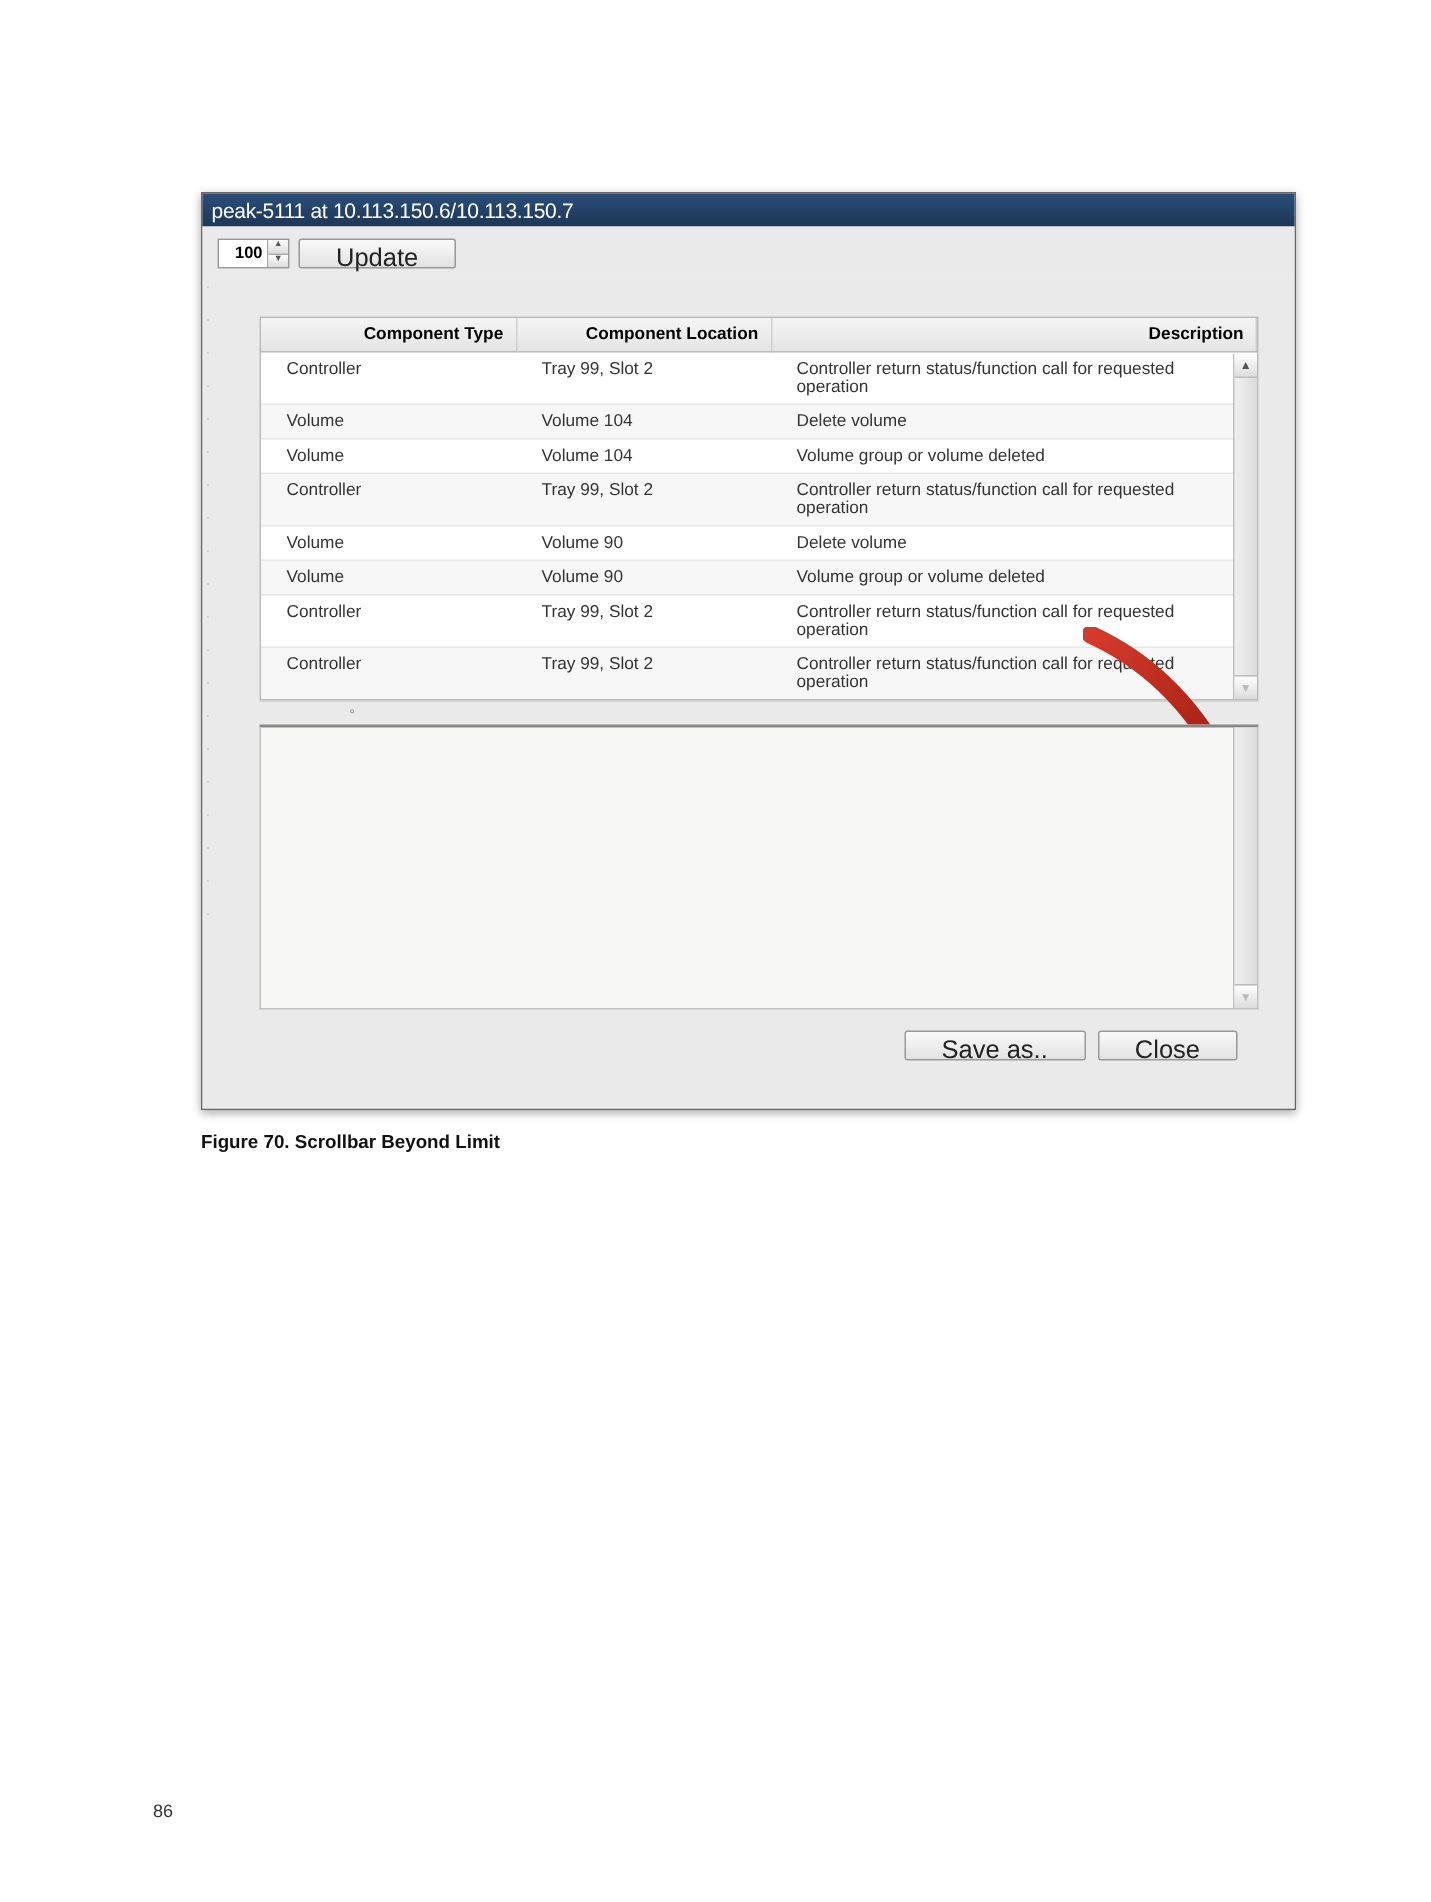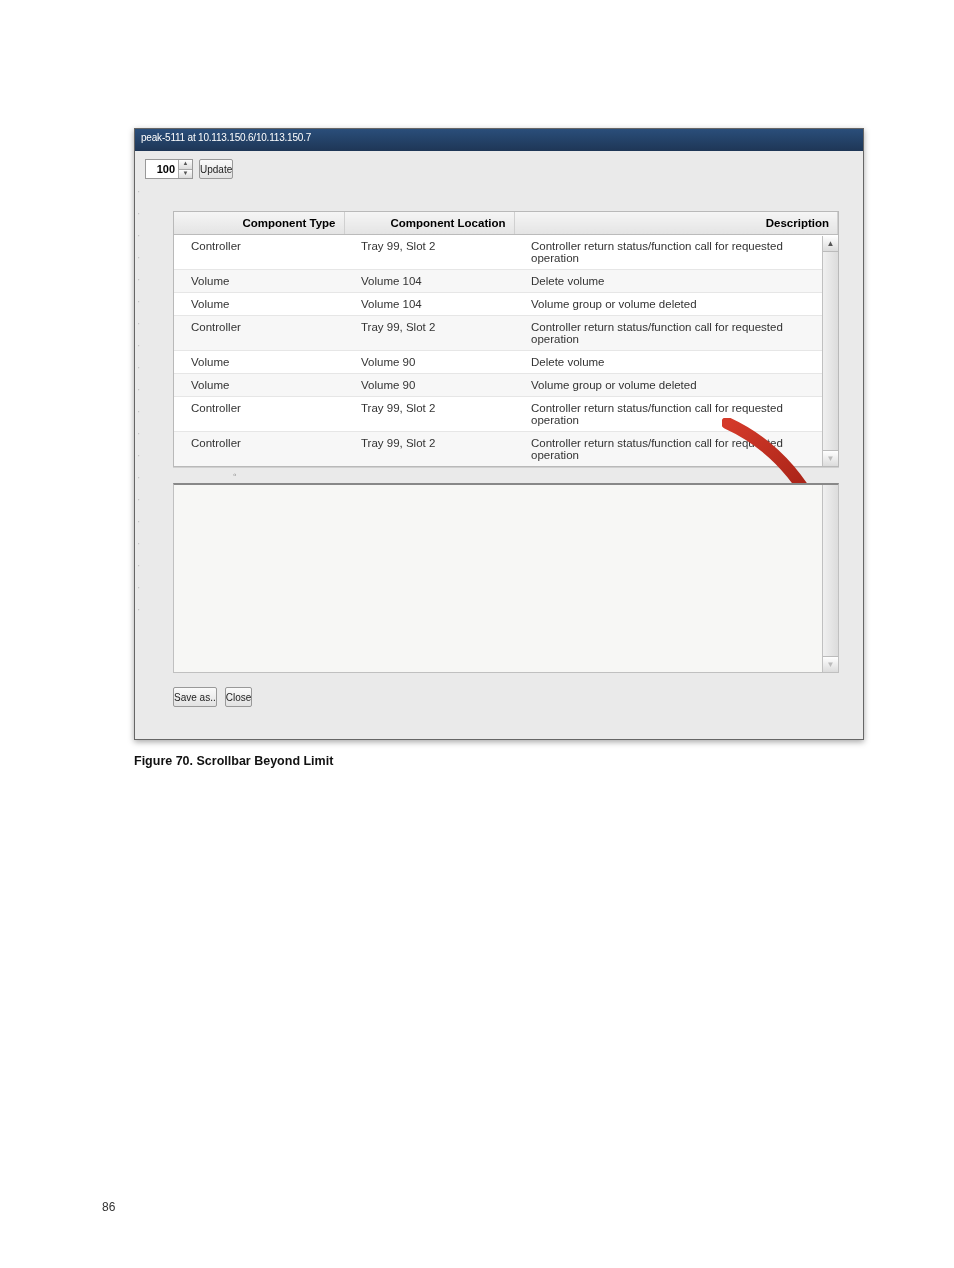--- a/index.html
+++ b/index.html
@@ -20,21 +20,21 @@
   .dialog {
     width: 730px;
     background: #f0f0f0;
     border: 1px solid #666;
     box-shadow: 0 2px 6px rgba(0,0,0,0.35);
     position: relative;
   }
   .titlebar {
     background: linear-gradient(to bottom, #2a4e7a, #1e3656);
     color: #fff;
-    font-size: 10px;
+    font-size: 14px;
     padding: 3px 6px;
     height: 22px;
     letter-spacing: -0.2px;
   }
   .toolbar {
     padding: 8px 10px 6px 10px;
     display: flex;
     align-items: flex-end;
     gap: 6px;
     background: #eaeaea;
@@ -68,22 +68,22 @@
     line-height: 7px;
     text-align: center;
     background: linear-gradient(#fefefe, #dcdcdc);
     color: #555;
     cursor: pointer;
   }
   .spin-btn:first-child { border-bottom: 1px solid #aaa; }
   .btn {
     background: linear-gradient(#fafafa, #e2e2e2);
     border: 1px solid #999;
-    padding: 2px 0;
-    font-size: 10px;
+    padding: 2px 24px;
+    font-size: 17px;
     color: #222;
     cursor: pointer;
     border-radius: 2px;
     height: 20px;
   }
   .left-ticks {
     position: absolute;
     left: 0;
     top: 52px;
     bottom: 10px;
@@ -166,20 +166,21 @@
     position: relative;
   }
   .spacer .sv {
     position:absolute; right:0; top:0; bottom:0; width:16px;
     background: linear-gradient(to right,#f0f0f0,#dcdcdc);
     border-left:1px solid #c0c0c0;
   }
   .spacer .sv .scroll-dn { color:#bbb; }
   .footer {
     display: flex;
+    justify-content: flex-end;
     gap: 8px;
     padding: 14px 14px 14px 0;
   }
   .arrow {
     position: absolute;
     right: 6px;
     top: 206px;
     width: 110px;
     height: 110px;
     pointer-events: none;

